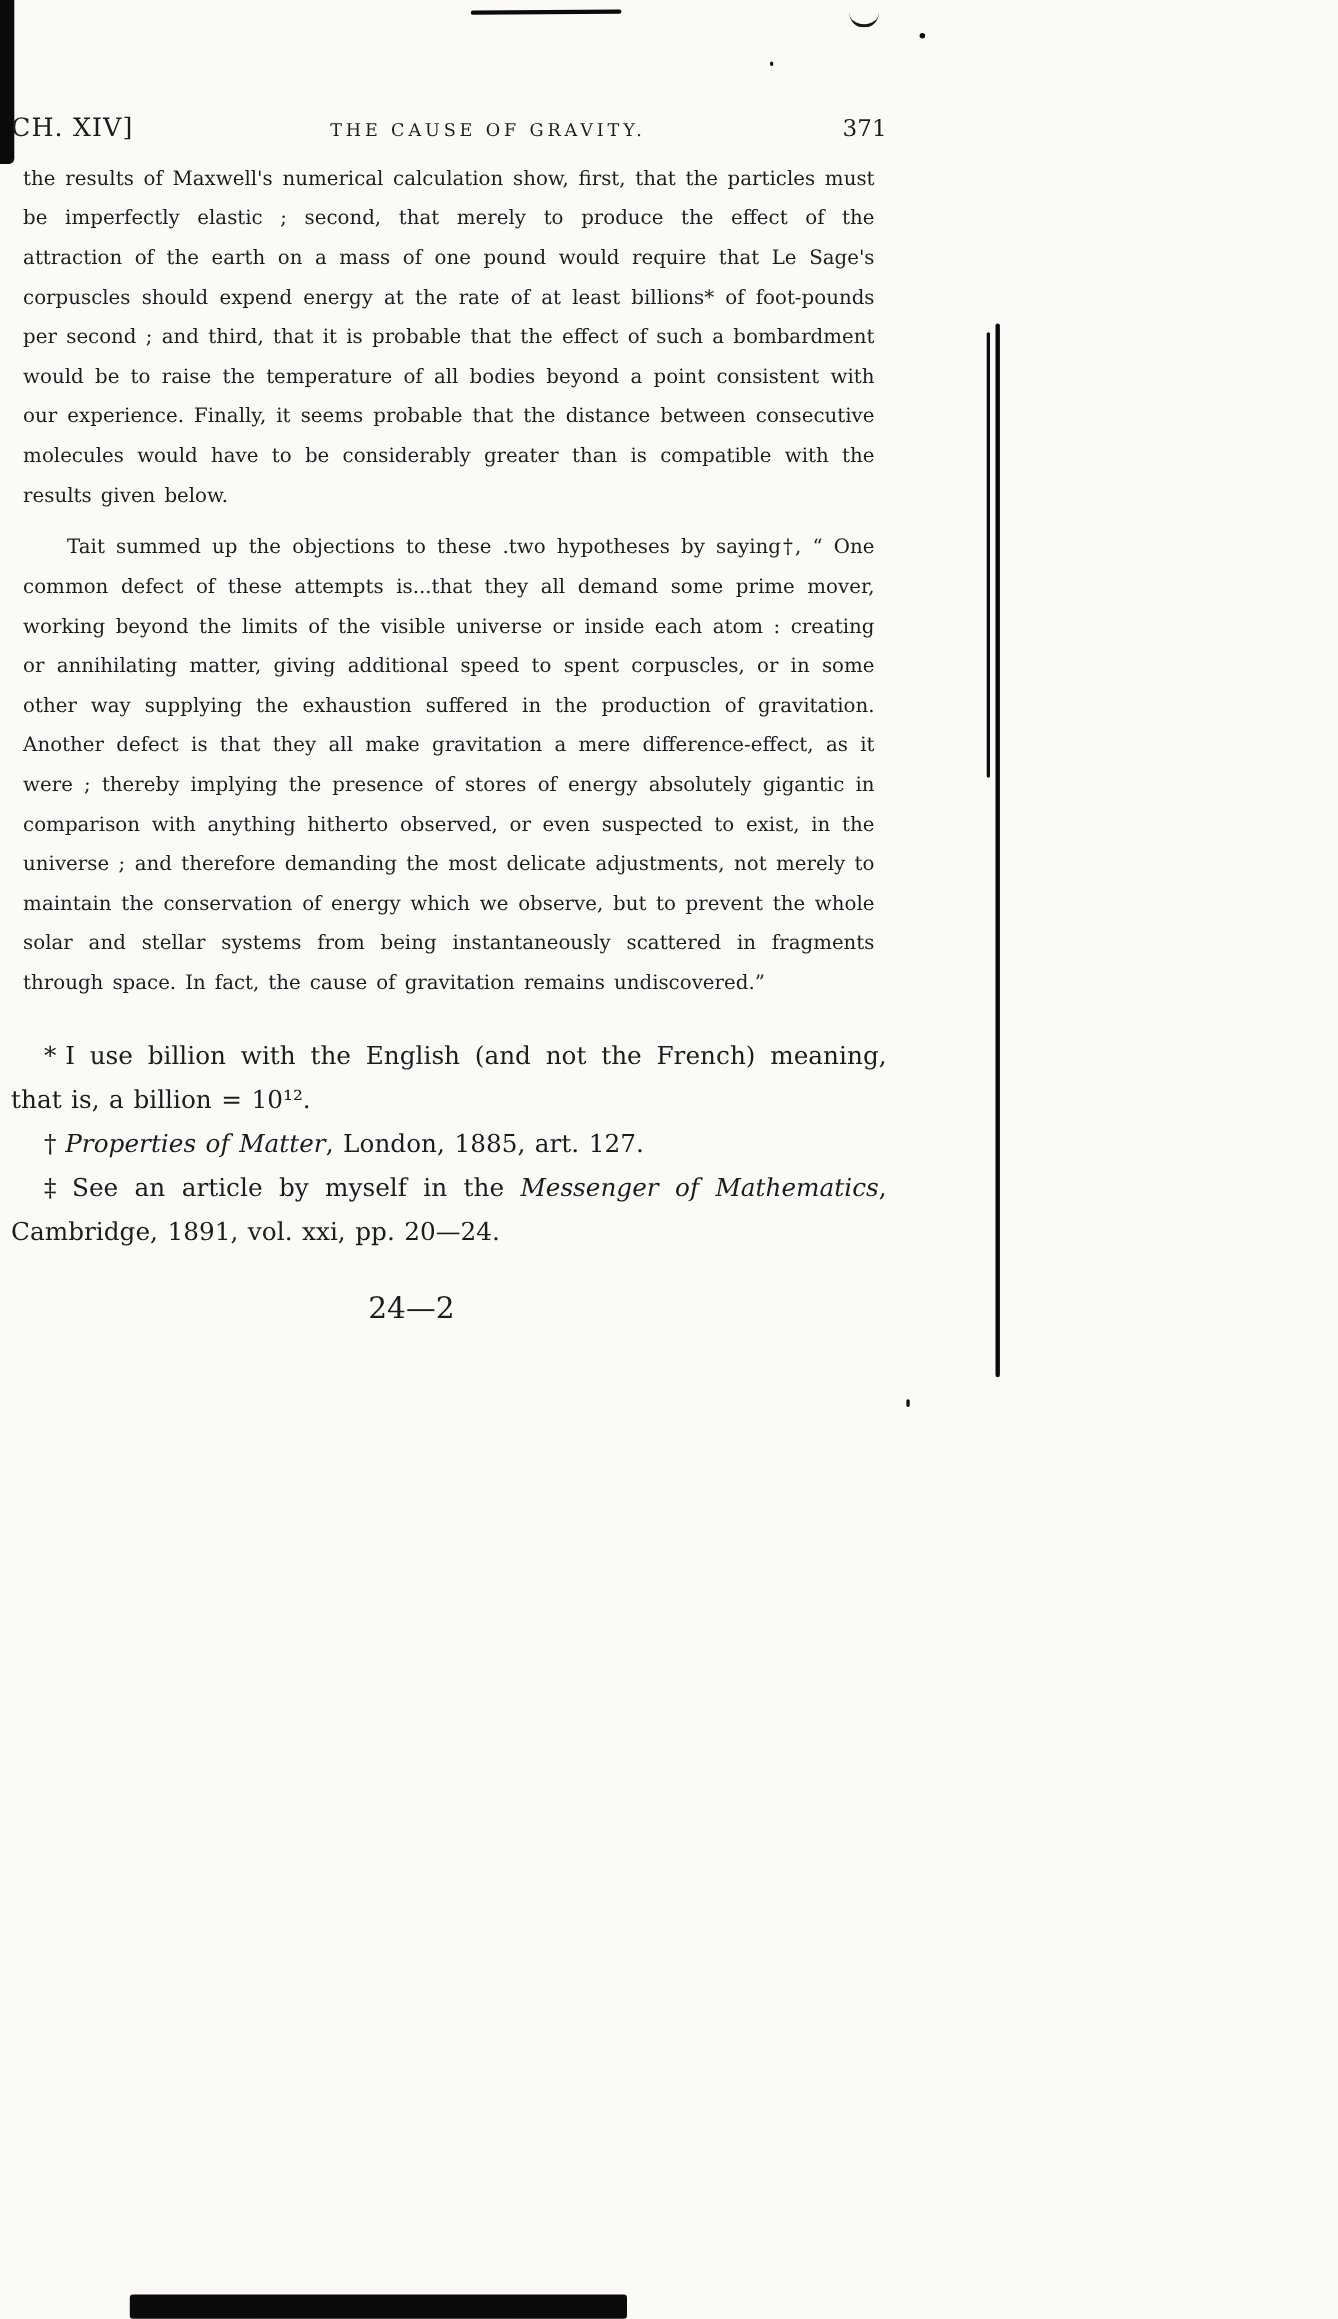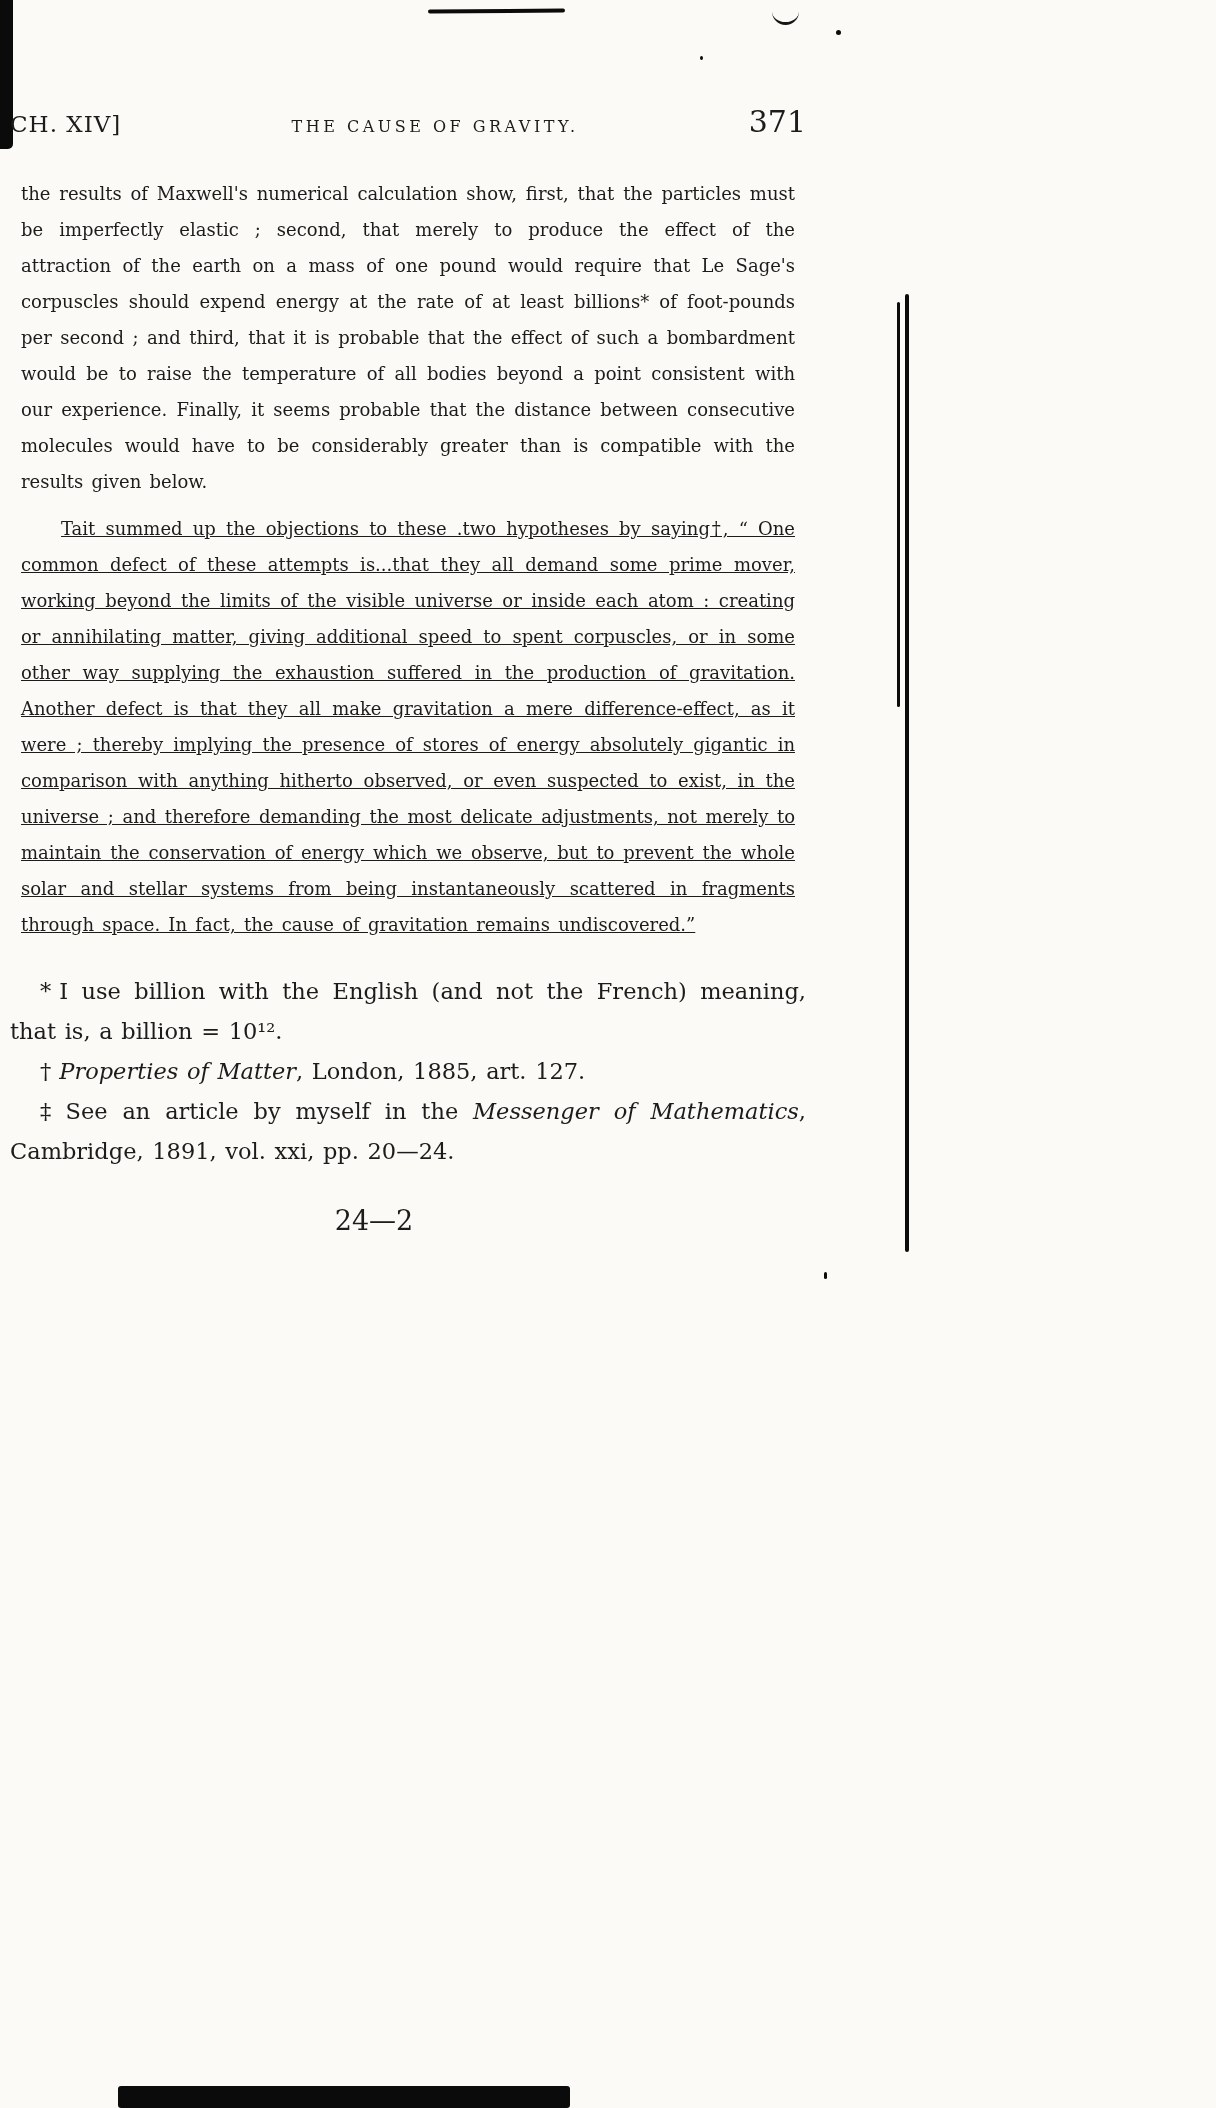--- a/index.html
+++ b/index.html
@@ -17,48 +17,47 @@
   }
   .page-content {
     position: absolute;
     left: 10px;
     top: 104px;
     width: 796px;
   }
   .running-head {
     display: flex;
     align-items: baseline;
-    margin-bottom: 37px;
+    margin-bottom: 15px;
   }
   .chapter-label {
     font-size: 23px;
     letter-spacing: 1px;
     white-space: nowrap;
   }
   .page-title {
     flex: 1;
     text-align: center;
     font-size: 16px;
     letter-spacing: 3.5px;
     white-space: nowrap;
   }
   .page-number {
-    font-size: 30px;
+    font-size: 21px;
     white-space: nowrap;
   }
   .body-text p {
     margin: 11px;
     font-size: 18px;
     line-height: 36px;
     text-align: justify;
     word-spacing: 2.5px;
   }
   .body-text p.indent {
     text-indent: 40px;
-    text-decoration: underline;
   }
   .footnotes {
     margin-top: 28px;
   }
   .footnotes p {
     margin: 0;
     font-size: 22.5px;
     line-height: 40px;
     text-align: justify;
     text-indent: 30px;

